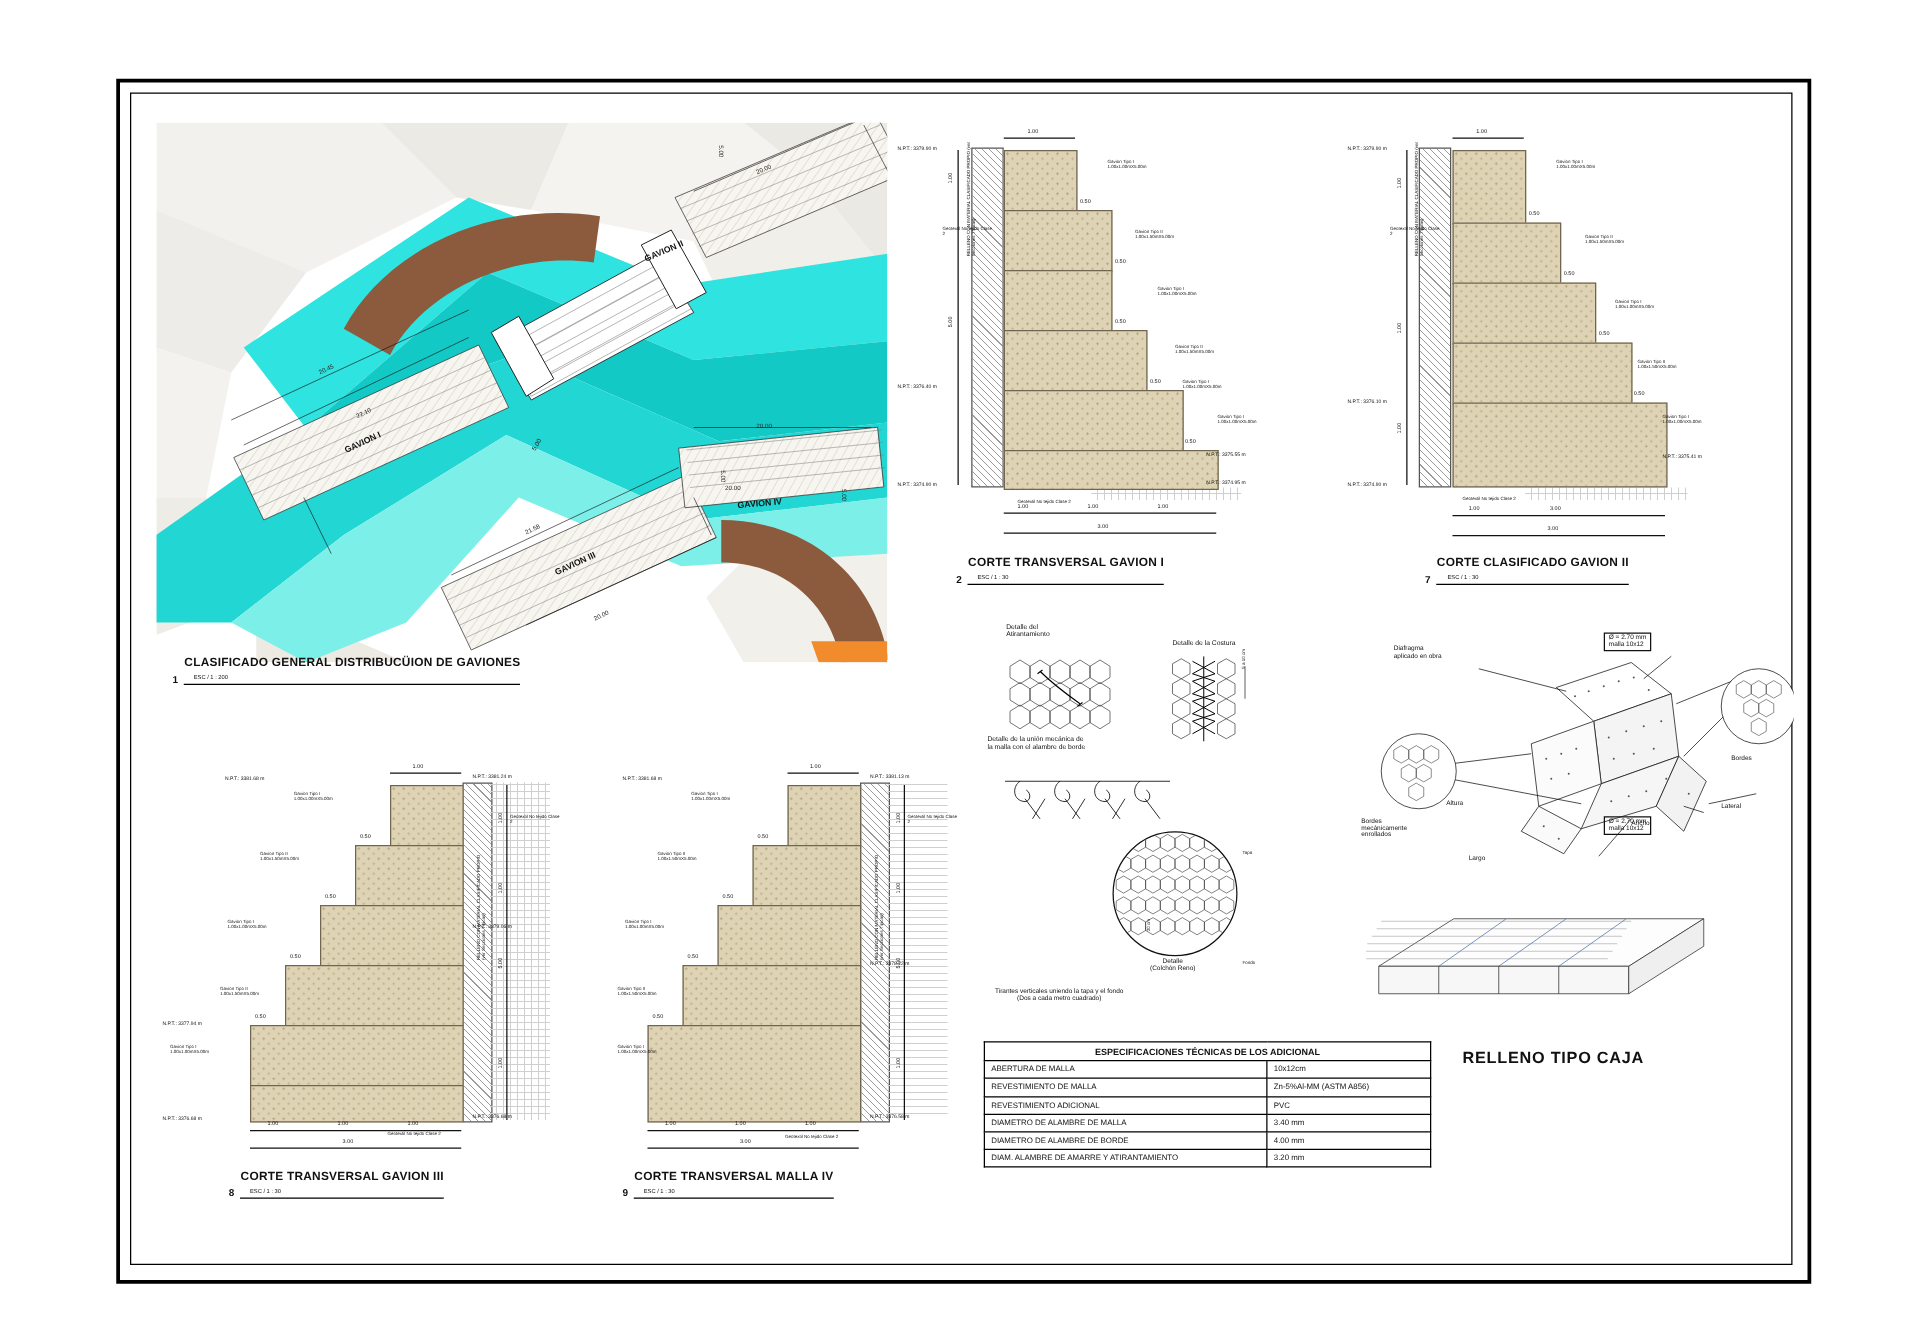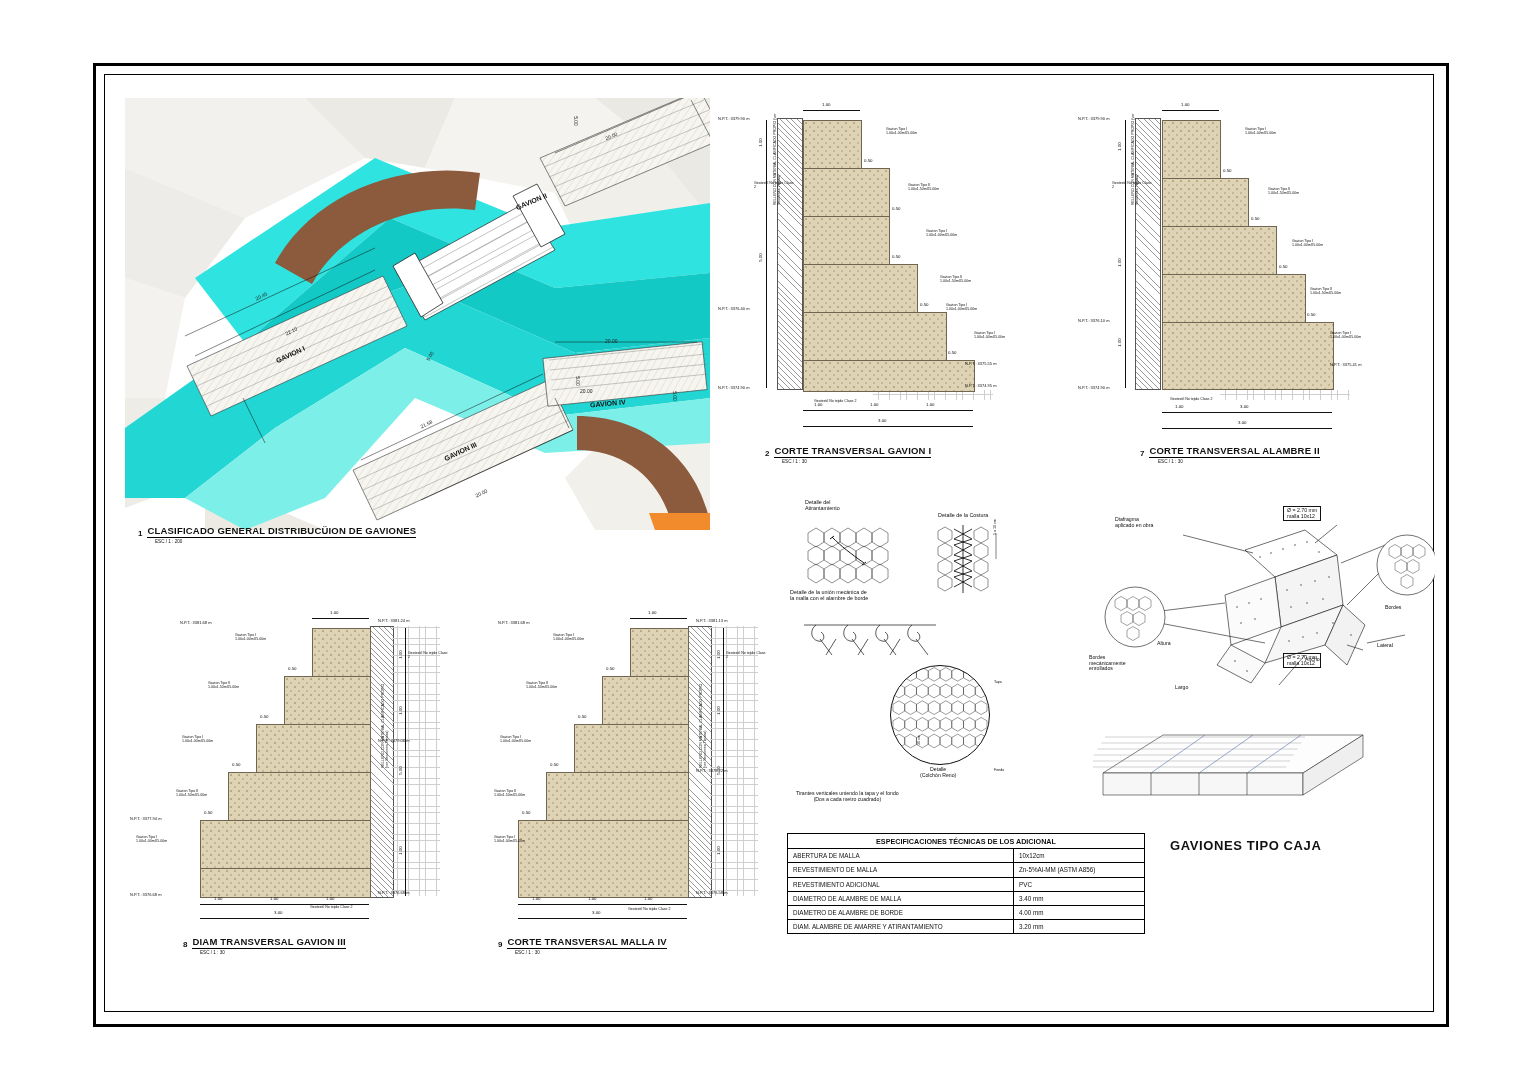--- a/index.html
+++ b/index.html
@@ -7,21 +7,21 @@
   #sheet{position:relative;width:1536px;height:1073px;background:#fff;overflow:hidden;}
   .frame-outer{position:absolute;left:93px;top:63px;width:1350px;height:958px;border:3px solid #000;}
   .frame-inner{position:absolute;left:104px;top:74px;width:1328px;height:936px;border:1px solid #000;}
   .xtiny{font-size:3.6px;line-height:1.1;}
   .lbl{position:absolute;font-size:4.4px;white-space:nowrap;}
   .lbl2{position:absolute;font-size:4px;white-space:nowrap;}
   .title-main{font-size:9.5px;font-weight:bold;letter-spacing:.2px;}
   .title-sub{font-size:4.6px;}
   .num-box{font-size:8px;font-weight:bold;}
   .ttl-row{position:absolute;display:flex;align-items:flex-end;gap:5px;}
-  .ttl-row .u{border-bottom:1.2px solid #000;padding-bottom:1px;}
+  .ttl-row .u{border-bottom:1.2px solid #000;padding-bottom:11px;}
 
   
   .plan{position:absolute;left:125px;top:98px;width:585px;height:432px;overflow:hidden;background:#ffffff;}
   .plan svg{position:absolute;left:0;top:0;}
   .plan .ptxt{position:absolute;font-size:7px;font-weight:bold;color:#111;}
   .plan .dim{position:absolute;font-size:5px;color:#222;}
 
   
   .sec{position:absolute;}
   .stone{background-color:#ded3b4;background-image:
@@ -275,21 +275,21 @@
     <div class="xtiny" style="position:absolute;left:90px;top:298px;width:46px;white-space:pre-wrap;">Geotextil No tejido Clase 2</div>
 
     <div class="ln lnh" style="left:82px;top:312px;width:170px;"></div>
     <div class="lbl" style="left:95px;top:304px;">1.00</div>
     <div class="lbl" style="left:160px;top:304px;">3.00</div>
     <div class="ln lnh" style="left:82px;top:328px;width:170px;"></div>
     <div class="lbl" style="left:158px;top:320px;">3.00</div>
   </div>
   <div class="ttl-row" style="left:1140px;top:445px;">
     <span class="num-box">7</span>
-    <span class="title-main u">CORTE TRANSVERSAL ALAMBRE II</span>
+    <span class="title-main u">CORTE CLASIFICADO GAVION II</span>
   </div>
   <div class="title-sub" style="position:absolute;left:1158px;top:459px;">ESC / 1 : 30</div>
 
   <div class="sec" style="left:130px;top:608px;width:300px;height:320px;">
     <div class="hatch" style="position:absolute;left:240px;top:18px;width:22px;height:270px;"></div>
     <div class="soil" style="position:absolute;left:262px;top:18px;width:48px;height:270px;"></div>
     <div class="stone" style="position:absolute;left:182px;top:20px;width:57px;height:48px;"></div>
     <div class="stone" style="position:absolute;left:154px;top:68px;width:85px;height:48px;"></div>
     <div class="stone" style="position:absolute;left:126px;top:116px;width:113px;height:48px;"></div>
     <div class="stone" style="position:absolute;left:98px;top:164px;width:141px;height:48px;"></div>
@@ -333,21 +333,21 @@
 
     <div class="ln lnh" style="left:70px;top:296px;width:169px;"></div>
     <div class="lbl" style="left:84px;top:288px;">1.00</div>
     <div class="lbl" style="left:140px;top:288px;">1.00</div>
     <div class="lbl" style="left:196px;top:288px;">1.00</div>
     <div class="ln lnh" style="left:70px;top:310px;width:169px;"></div>
     <div class="lbl" style="left:144px;top:302px;">3.00</div>
   </div>
   <div class="ttl-row" style="left:183px;top:936px;">
     <span class="num-box">8</span>
-    <span class="title-main u">DIAM TRANSVERSAL GAVION III</span>
+    <span class="title-main u">CORTE TRANSVERSAL GAVION III</span>
   </div>
   <div class="title-sub" style="position:absolute;left:200px;top:950px;">ESC / 1 : 30</div>
 
   <div class="sec" style="left:448px;top:608px;width:300px;height:320px;">
     <div class="hatch" style="position:absolute;left:240px;top:18px;width:22px;height:270px;"></div>
     <div class="soil" style="position:absolute;left:262px;top:18px;width:48px;height:270px;"></div>
     <div class="stone" style="position:absolute;left:182px;top:20px;width:57px;height:48px;"></div>
     <div class="stone" style="position:absolute;left:154px;top:68px;width:85px;height:48px;"></div>
     <div class="stone" style="position:absolute;left:126px;top:116px;width:113px;height:48px;"></div>
     <div class="stone" style="position:absolute;left:98px;top:164px;width:141px;height:48px;"></div>
@@ -592,21 +592,21 @@
         <line x1="154" y1="60" x2="154" y2="82"></line>
       </g>
       <g fill="none" stroke="#7d7d7d" stroke-width="0.3">
         <g transform="translate(12,24) skewX(-32)">
           <path d="M0 0 h200 M0 6 h200 M0 12 h200 M0 18 h200 M0 24 h200 M0 30 h200"></path>
         </g>
       </g>
     </svg>
   </div>
 
-  <div class="caja-title">GAVIONES TIPO CAJA</div>
+  <div class="caja-title">RELLENO TIPO CAJA</div>
 
   <table class="spec">
     <tbody>
         <tr>
       <td class="hd" colspan="2">ESPECIFICACIONES TÉCNICAS DE LOS ADICIONAL</td>
     </tr>
     <tr>
       <td class="c1">ABERTURA DE MALLA</td>
       <td class="c2">10x12cm</td>
     </tr>

